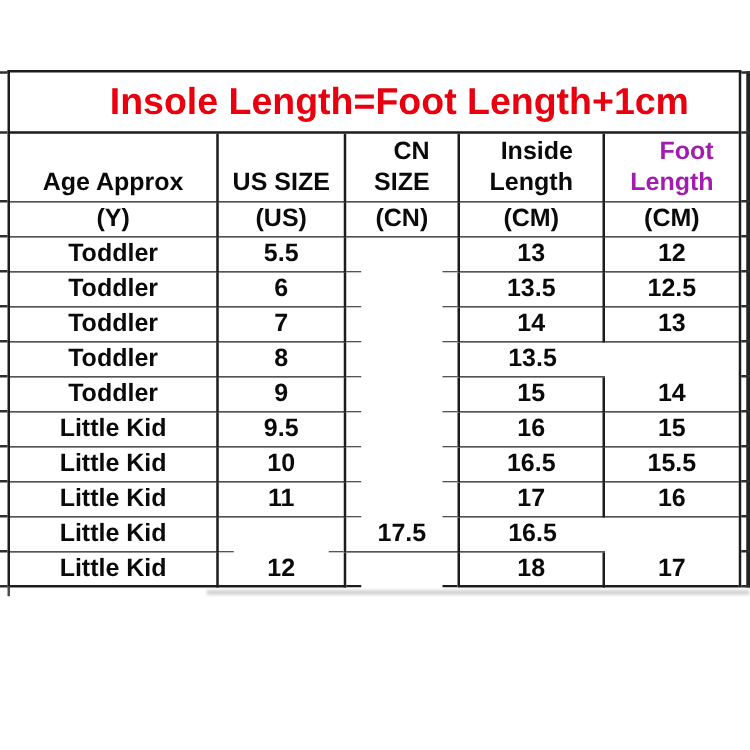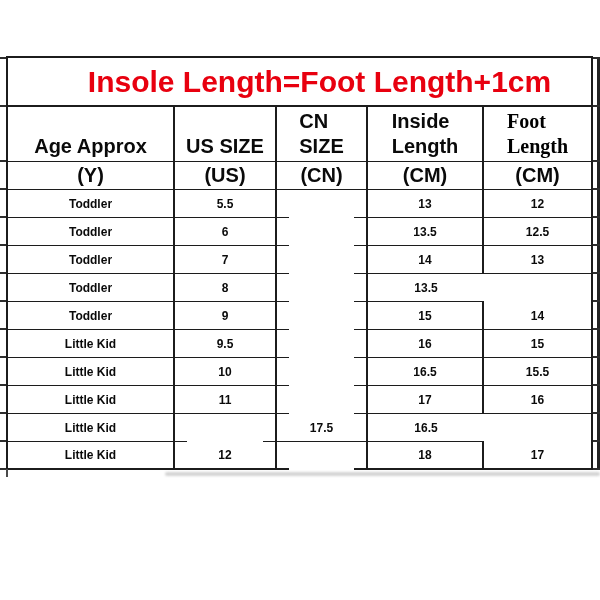--- a/index.html
+++ b/index.html
@@ -27,21 +27,21 @@
     display: grid;
     grid-template-columns: 167px 102px 91px 116px 107px;
   }
   .cell {
     display: flex;
     align-items: center;
     justify-content: center;
     border-right: 2px solid #1c1c1c;
     border-bottom: 1.5px solid #1c1c1c;
     font-size: 20px;
-    text-align: left;
+    text-align: right;
     overflow: hidden;
   }
   .cell.last { border-right: none; }
 
   
   .title-row { height: 49px; display: block; }
   .title-cell {
     width: 100%; height: 100%;
     display: flex; align-items: center; justify-content: center;
     border-bottom: 2px solid #1c1c1c;
@@ -53,28 +53,28 @@
   }
 
   
   .header-row { height: 55px; }
   .hcell {
     align-items: flex-end;
     padding-bottom: 2px;
     line-height: 25px;
     white-space: pre-line;
   }
-  .hcell.red { color: #000000; font-family: Liberation Serif, serif; }
+  .hcell.red { color: #a21caf; }
 
   
   .sub-row { height: 28px; }
 
   
   .data-row { height: 28px; }
-  .data-row .cell { font-size: 12px; }
+  .data-row .cell { font-size: 20px; }
   
   .cell.cn { border-bottom: none; position: relative; }
   .cell.cn::before, .cell.cn::after {
     content: "";
     position: absolute;
     bottom: 0;
     height: 1.5px;
     width: 12px;
     background: #1c1c1c;
   }

